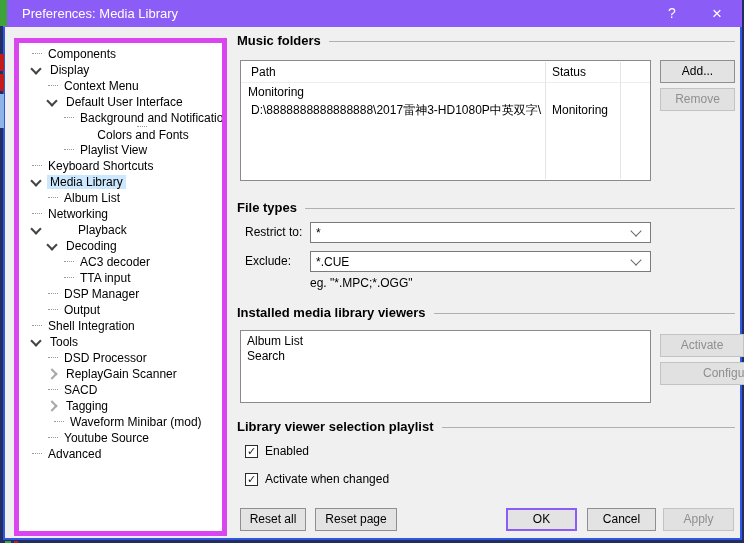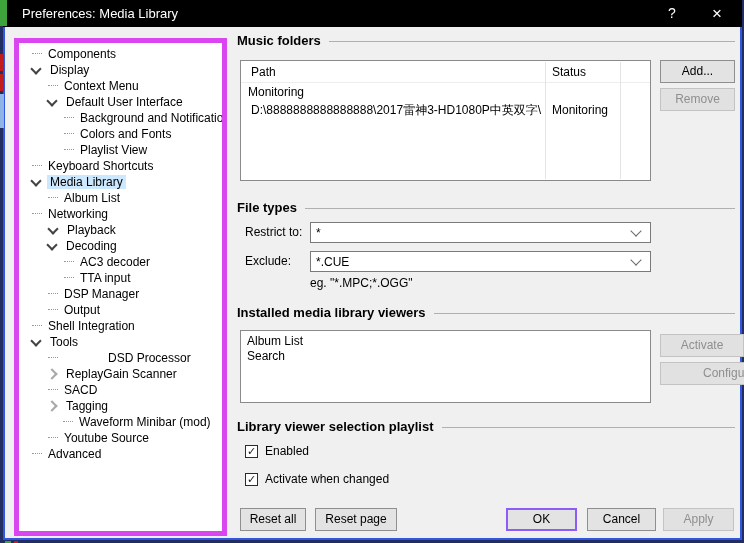--- a/index.html
+++ b/index.html
@@ -19,21 +19,21 @@
   .sliver.dot-g{left:5px;top:541px;width:6px;height:2px;background:#3fa33c;}
   .sliver.dot-r{left:14px;top:541px;width:4px;height:2px;background:#c21d1d;}
 
   .window{
     position:absolute;left:3px;top:0;width:739px;height:540px;
     background:#f0f0f0;
     box-shadow:inset 0 0 0 2px #2f57e0;
   }
   .titlebar{
     position:absolute;left:0;top:0;width:100%;height:27px;
-    background:#000000;color:#fff;
+    background:#8b5cf6;color:#fff;
   }
   .titlebar .title{
     position:absolute;left:19px;top:0;line-height:27px;font-size:13px;
   }
   .tb-btn{
     position:absolute;top:0;height:27px;width:34px;text-align:center;
     line-height:27px;color:#fff;cursor:default;
   }
   .tb-btn.help{left:652px;font-size:14px;}
   .tb-btn.close{left:697px;font-size:17px;}
@@ -139,93 +139,93 @@
         <span class="tree-label">Context Menu</span>
       </div>
       <div class="tree-row" style="padding-left: 29px;">
         <span class="chev down"></span>
         <span class="tree-label">Default User Interface</span>
       </div>
       <div class="tree-row" style="padding-left: 45px;">
         <span class="dash"></span>
         <span class="tree-label">Background and Notifications</span>
       </div>
+      <div class="tree-row" style="padding-left: 45px; flex-direction: column;">
+        <span class="dash"></span>
+        <span class="tree-label">Colors and Fonts</span>
+      </div>
       <div class="tree-row" style="padding-left: 45px;">
         <span class="dash"></span>
-        <span class="tree-label">Colors and Fonts</span>
+        <span class="tree-label">Playlist View</span>
+      </div>
+      <div class="tree-row" style="padding-left: 13px;">
+        <span class="dash"></span>
+        <span class="tree-label">Keyboard Shortcuts</span>
+      </div>
+      <div class="tree-row" style="padding-left: 13px;">
+        <span class="chev down"></span>
+        <span class="tree-label selected">Media Library</span>
+      </div>
+      <div class="tree-row" style="padding-left: 29px;">
+        <span class="dash"></span>
+        <span class="tree-label">Album List</span>
+      </div>
+      <div class="tree-row" style="padding-left: 13px;">
+        <span class="dash"></span>
+        <span class="tree-label">Networking</span>
+      </div>
+      <div class="tree-row" style="padding-left: 13px; gap: 28px;">
+        <span class="chev down"></span>
+        <span class="tree-label">Playback</span>
+      </div>
+      <div class="tree-row" style="padding-left: 29px;">
+        <span class="chev down"></span>
+        <span class="tree-label">Decoding</span>
       </div>
       <div class="tree-row" style="padding-left: 45px;">
         <span class="dash"></span>
-        <span class="tree-label">Playlist View</span>
-      </div>
-      <div class="tree-row" style="padding-left: 13px;">
-        <span class="dash"></span>
-        <span class="tree-label">Keyboard Shortcuts</span>
-      </div>
-      <div class="tree-row" style="padding-left: 13px;">
-        <span class="chev down"></span>
-        <span class="tree-label selected">Media Library</span>
-      </div>
-      <div class="tree-row" style="padding-left: 29px;">
-        <span class="dash"></span>
-        <span class="tree-label">Album List</span>
-      </div>
-      <div class="tree-row" style="padding-left: 13px;">
-        <span class="dash"></span>
-        <span class="tree-label">Networking</span>
-      </div>
-      <div class="tree-row" style="padding-left: 30px;">
-        <span class="chev down"></span>
-        <span class="tree-label">Playback</span>
-      </div>
-      <div class="tree-row" style="padding-left: 29px;">
-        <span class="chev down"></span>
-        <span class="tree-label">Decoding</span>
+        <span class="tree-label">AC3 decoder</span>
       </div>
       <div class="tree-row" style="padding-left: 45px;">
         <span class="dash"></span>
-        <span class="tree-label">AC3 decoder</span>
-      </div>
-      <div class="tree-row" style="padding-left: 45px;">
-        <span class="dash"></span>
         <span class="tree-label">TTA input</span>
       </div>
       <div class="tree-row" style="padding-left: 29px;">
         <span class="dash"></span>
         <span class="tree-label">DSP Manager</span>
       </div>
       <div class="tree-row" style="padding-left: 29px;">
         <span class="dash"></span>
         <span class="tree-label">Output</span>
       </div>
       <div class="tree-row" style="padding-left: 13px;">
         <span class="dash"></span>
         <span class="tree-label">Shell Integration</span>
       </div>
       <div class="tree-row" style="padding-left: 13px;">
         <span class="chev down"></span>
         <span class="tree-label">Tools</span>
       </div>
-      <div class="tree-row" style="padding-left: 29px; gap: 44px;">
+      <div class="tree-row" style="padding-left: 29px;">
         <span class="dash"></span>
         <span class="tree-label">DSD Processor</span>
       </div>
       <div class="tree-row" style="padding-left: 29px;">
         <span class="chev right"></span>
         <span class="tree-label">ReplayGain Scanner</span>
       </div>
       <div class="tree-row" style="padding-left: 29px;">
         <span class="dash"></span>
         <span class="tree-label">SACD</span>
       </div>
       <div class="tree-row" style="padding-left: 29px;">
         <span class="chev right"></span>
         <span class="tree-label">Tagging</span>
       </div>
-      <div class="tree-row" style="padding-left: 44px;">
+      <div class="tree-row" style="padding-left: 35px;">
         <span class="dash"></span>
         <span class="tree-label">Waveform Minibar (mod)</span>
       </div>
       <div class="tree-row" style="padding-left: 29px;">
         <span class="dash"></span>
         <span class="tree-label">Youtube Source</span>
       </div>
       <div class="tree-row" style="padding-left: 13px;">
         <span class="dash"></span>
         <span class="tree-label">Advanced</span>

